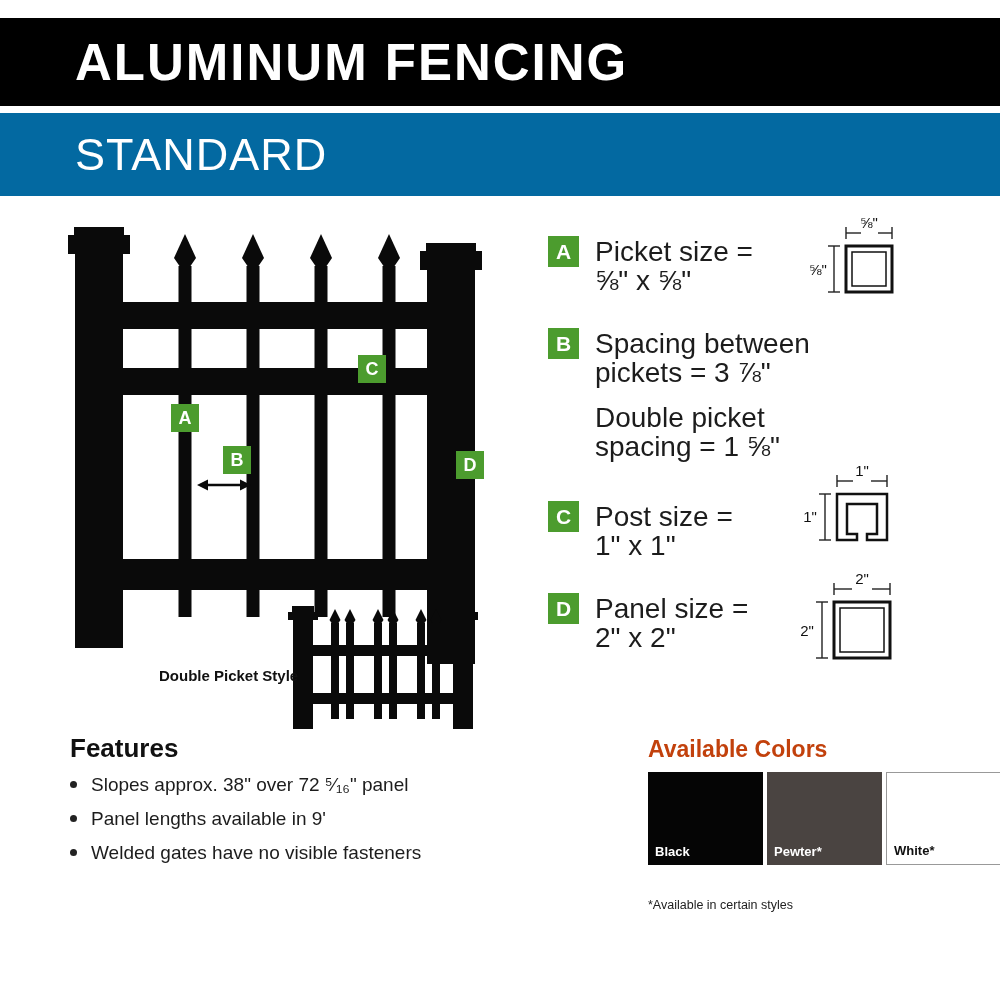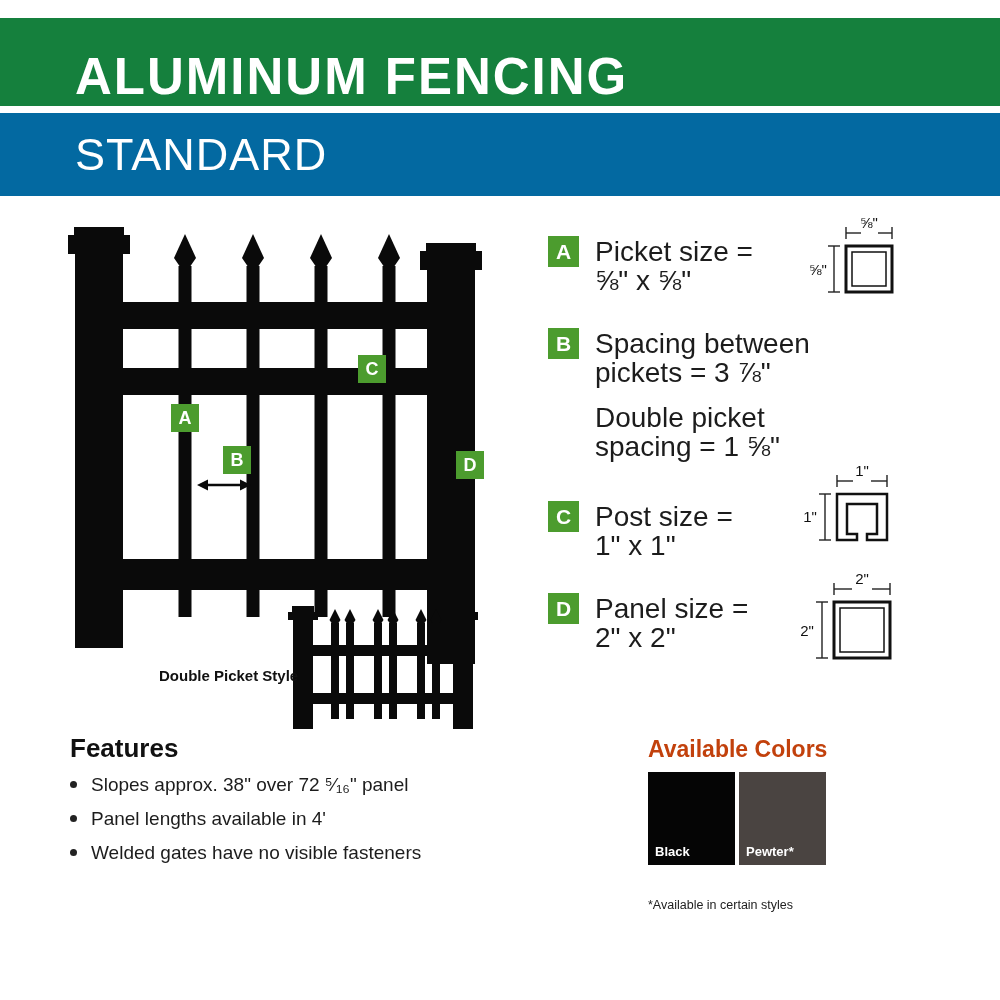--- a/index.html
+++ b/index.html
@@ -19,37 +19,37 @@
   .tag-spec  { width:31px; height:31px; font-size:21px; }
   .spec-text { position:absolute; font-size:28px; line-height:29px; color:#1c1c1c; }
   .caption { position:absolute; font-size:15px; font-weight:bold; color:#111; }
   .features-heading { position:absolute; font-size:26px; font-weight:bold; color:#111; }
   .features-list { position:absolute; list-style:none; font-size:19px; color:#1c1c1c; }
   .features-list li { margin-bottom:12px; display:flex; align-items:baseline; }
   .features-list .dot { width:7px; height:7px; border-radius:50%; background:#222;
                         margin-right:14px; flex:none; transform:translateY(-3px); }
   .colors-heading { position:absolute; font-size:23px; font-weight:bold; color:#c2410c; }
   .swatch-row { position:absolute; display:flex; gap:4px; }
-  .swatch { position:relative; width:87px; height:93px;text-align:center; }
+  .swatch { position:relative; width:115px; height:93px;text-align:center; }
   .swatch.white { border:1px solid #999; }
   .swatch-label { position:absolute; left:7px; bottom:6px; font-size:13px; font-weight:bold; }
   .label-light { color:#fff; }
   .label-dark  { color:#111; }
   .footnote { position:absolute; font-size:12.5px; color:#222; }
   svg text { font-family:"Liberation Sans","DejaVu Sans",sans-serif; }
   .dim-t { font-size:15px; fill:#111; }
   .dim-l { stroke:#222; stroke-width:1.4; }
   .shape { fill:#fff; stroke:#111; }
 </style>
 </head>
 <body>
 
 <div class="page">
 
-  <div class="banner banner-dark" style="background: #15803d; align-items: flex-end;">
+  <div class="banner banner-dark" style="background: #000000;">
     <div class="t">ALUMINUM FENCING</div>
   </div>
   <div class="banner banner-light" style="background: #0369a1;">
     <div class="t">STANDARD</div>
   </div>
 
   <div class="abs" style="left:55px; top:222px; width:470px; height:445px;">
     <svg width="470" height="445" viewBox="0 0 470 445">
       <g fill="#0a0a0a">
         <rect x="58" y="80" width="325" height="27"></rect>
@@ -191,32 +191,35 @@
   </div>
 
   <div class="features-heading" style="left:70px; top:733px;">Features</div>
   <ul class="features-list" style="left:70px; top:774px;">
     <li>
         <span class="dot"></span>
         <span>Slopes approx. 38" over 72 ⁵⁄₁₆" panel</span>
       </li>
     <li>
         <span class="dot"></span>
-        <span>Panel lengths available in 4'</span>
+        <span>Panel lengths available in 9'</span>
       </li>
     <li>
         <span class="dot"></span>
         <span>Welded gates have no visible fasteners</span>
       </li>
   </ul>
 
   <div class="colors-heading" style="left:648px; top:736px;">Available Colors</div>
   <div class="swatch-row" style="left:648px; top:772px;">
     <div class="swatch" style="background: rgb(5, 5, 5);">
       <span class="swatch-label label-light">Black</span>
     </div>
     <div class="swatch" style="background: rgb(74, 68, 65);">
       <span class="swatch-label label-light">Pewter*</span>
     </div>
+    <div class="swatch white" style="background: rgb(255, 255, 255);">
+      <span class="swatch-label label-dark">White*</span>
+    </div>
   </div>
   <div class="footnote" style="left:648px; top:871px;margin-top:27px;">*Available in certain styles</div>
 
 </div>
 
 </body></html>

